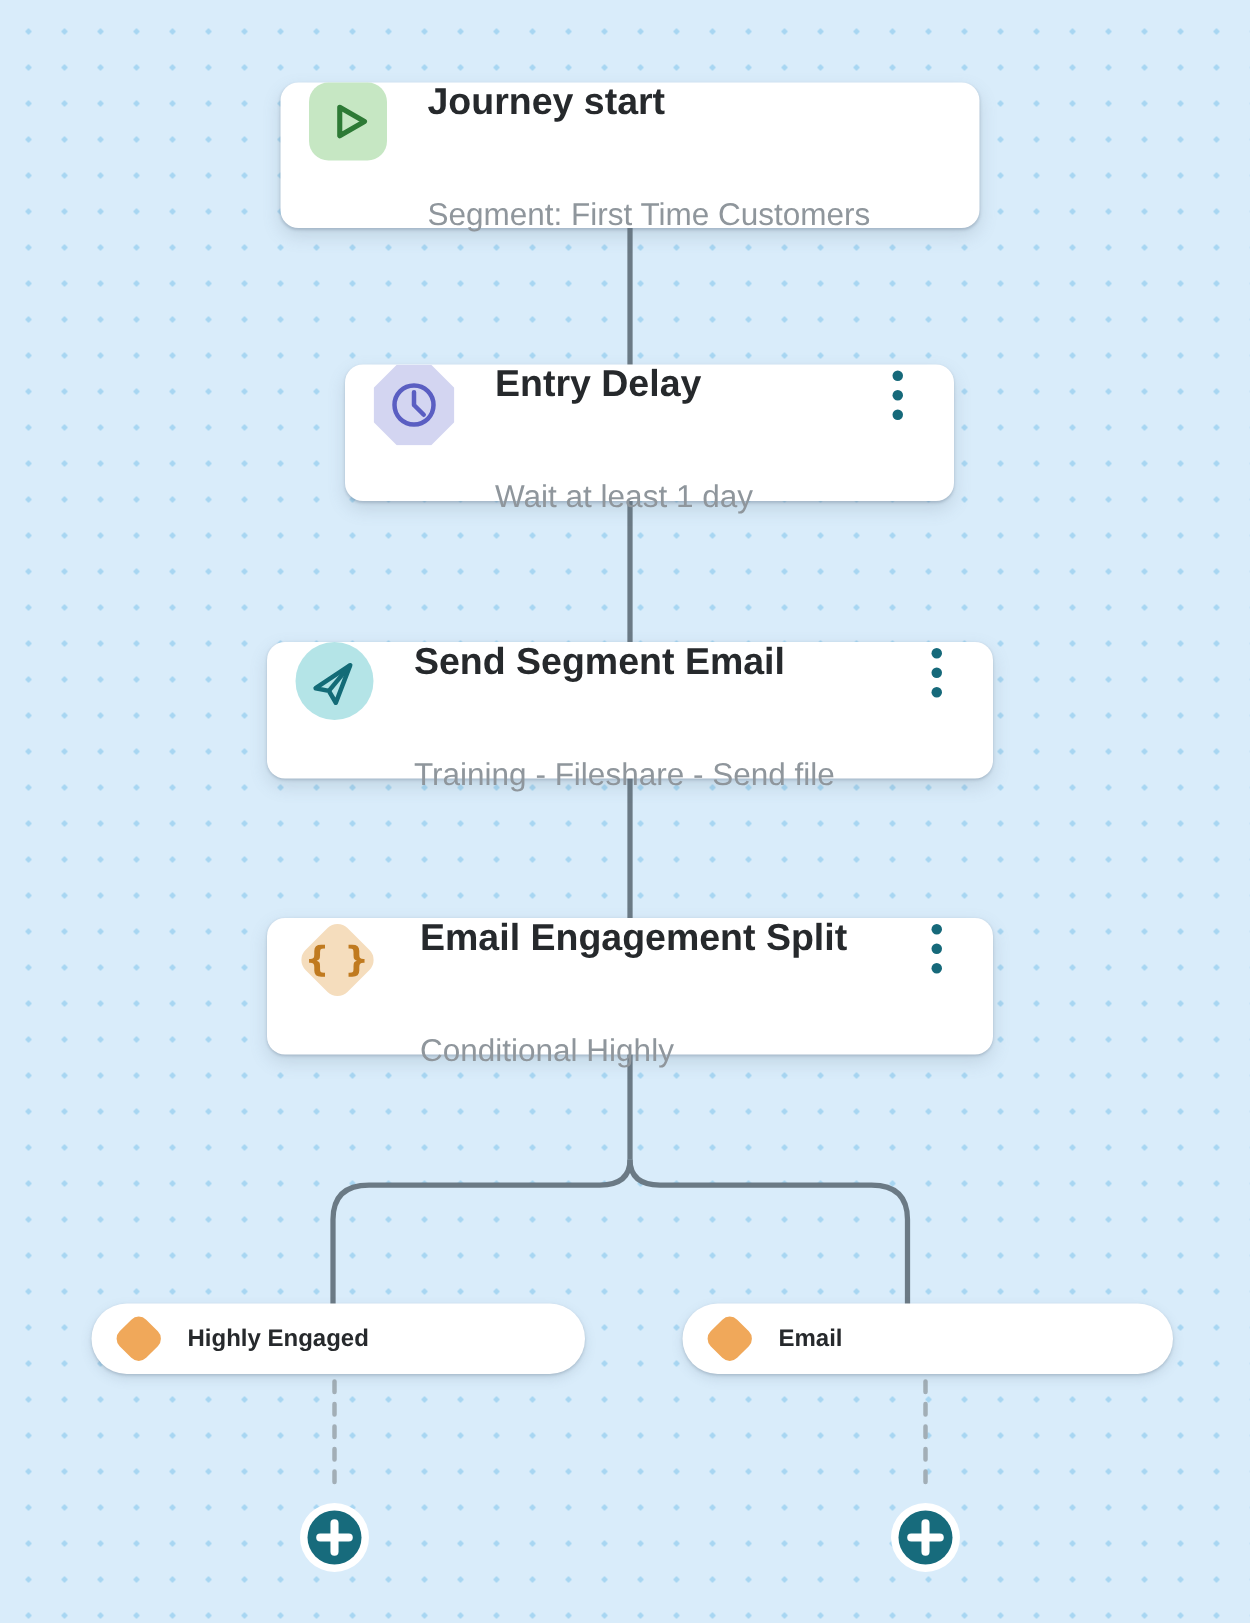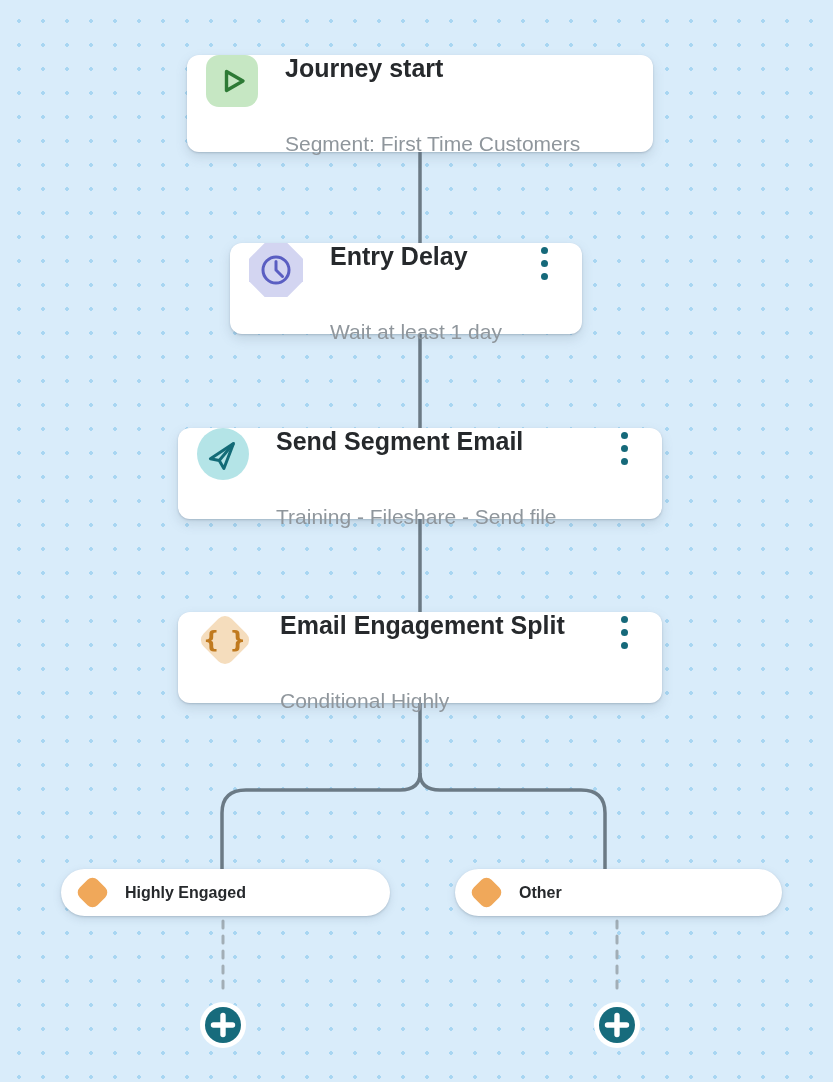--- a/index.html
+++ b/index.html
@@ -70,21 +70,21 @@
       <svg width="52" height="52" viewBox="0 0 52 52">
         <path d="M20.5 16.5 L37 26 L20.5 35.5 Z" fill="none" stroke="var(--play-stroke,#2d7a35)" stroke-width="3.4" stroke-linejoin="round" stroke-linecap="round"></path>
       </svg>
     </div>
     <div class="texts">
       <div class="title">Journey start</div>
       <div class="subtitle">Segment: First Time Customers</div>
     </div>
   </div>
 
-  <div class="card" style="left:230px;top:243px;width:352px;height:91px">
+  <div class="card" style="left:230px;top:243px;width:406px;height:91px">
     <div class="icon clock">
       <svg width="54" height="54" viewBox="0 0 54 54">
         <circle cx="27" cy="27" r="13" fill="none" stroke="var(--clock-stroke,#5a5ec2)" stroke-width="3"></circle>
         <path d="M27 27 V18.5 M27 27 L33.5 33.5" fill="none" stroke="var(--clock-stroke,#5a5ec2)" stroke-width="3" stroke-linecap="round"></path>
       </svg>
     </div>
     <div class="texts">
       <div class="title">Entry Delay</div>
       <div class="subtitle">Wait at least 1 day</div>
     </div>
@@ -129,21 +129,21 @@
         <i></i>
       </button>
   </div>
 
   <div class="pill" style="left:61px;top:869px;width:329px;height:47px">
     <span class="diamond"></span>
     <span class="pill-text">Highly Engaged</span>
   </div>
   <div class="pill" style="left:455px;top:869px;width:327px;height:47px">
     <span class="diamond"></span>
-    <span class="pill-text">Other</span>
+    <span class="pill-text">Email</span>
   </div>
 
   <button class="add" style="left:199px;top:1001px">
     <svg width="48" height="48" viewBox="0 0 48 48">
       <circle cx="24" cy="24" r="23" fill="#ffffff"></circle>
       <circle cx="24" cy="24" r="18" fill="var(--add-button,#176b7c)"></circle>
       <path d="M14.5 24 H33.5 M24 14.5 V33.5" stroke="#ffffff" stroke-width="5.4" stroke-linecap="round"></path>
     </svg>
   </button>
   <button class="add" style="left:593px;top:1001px">

